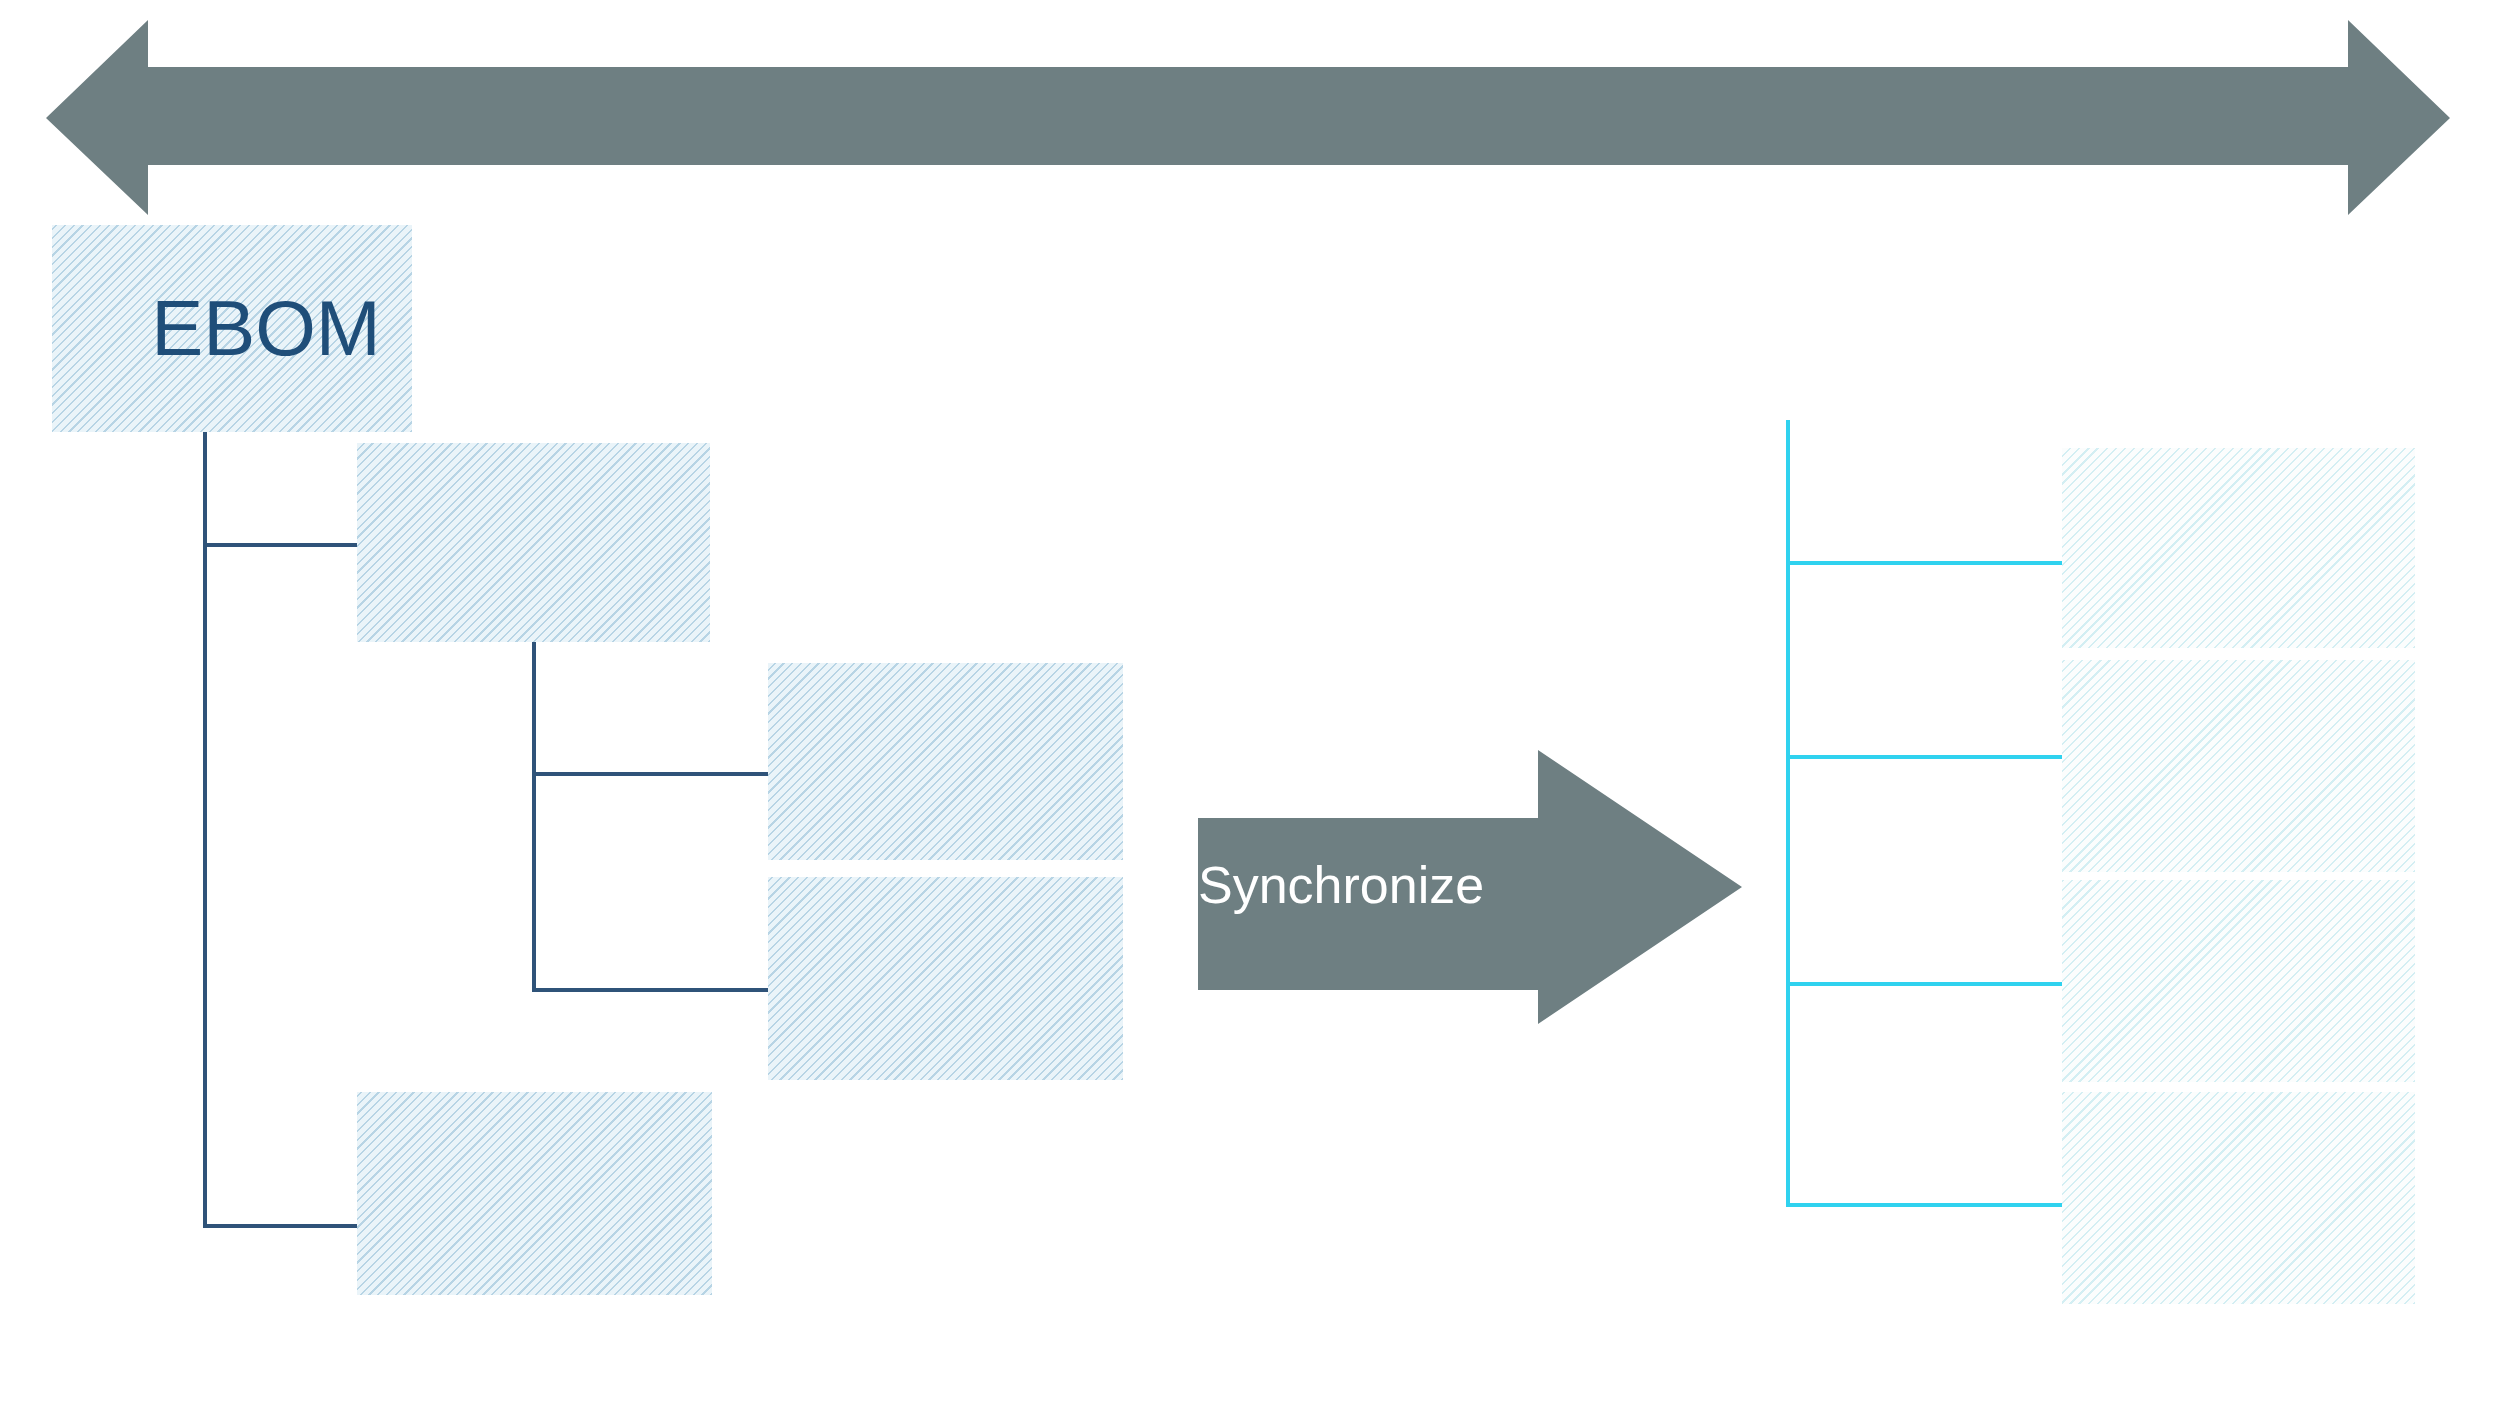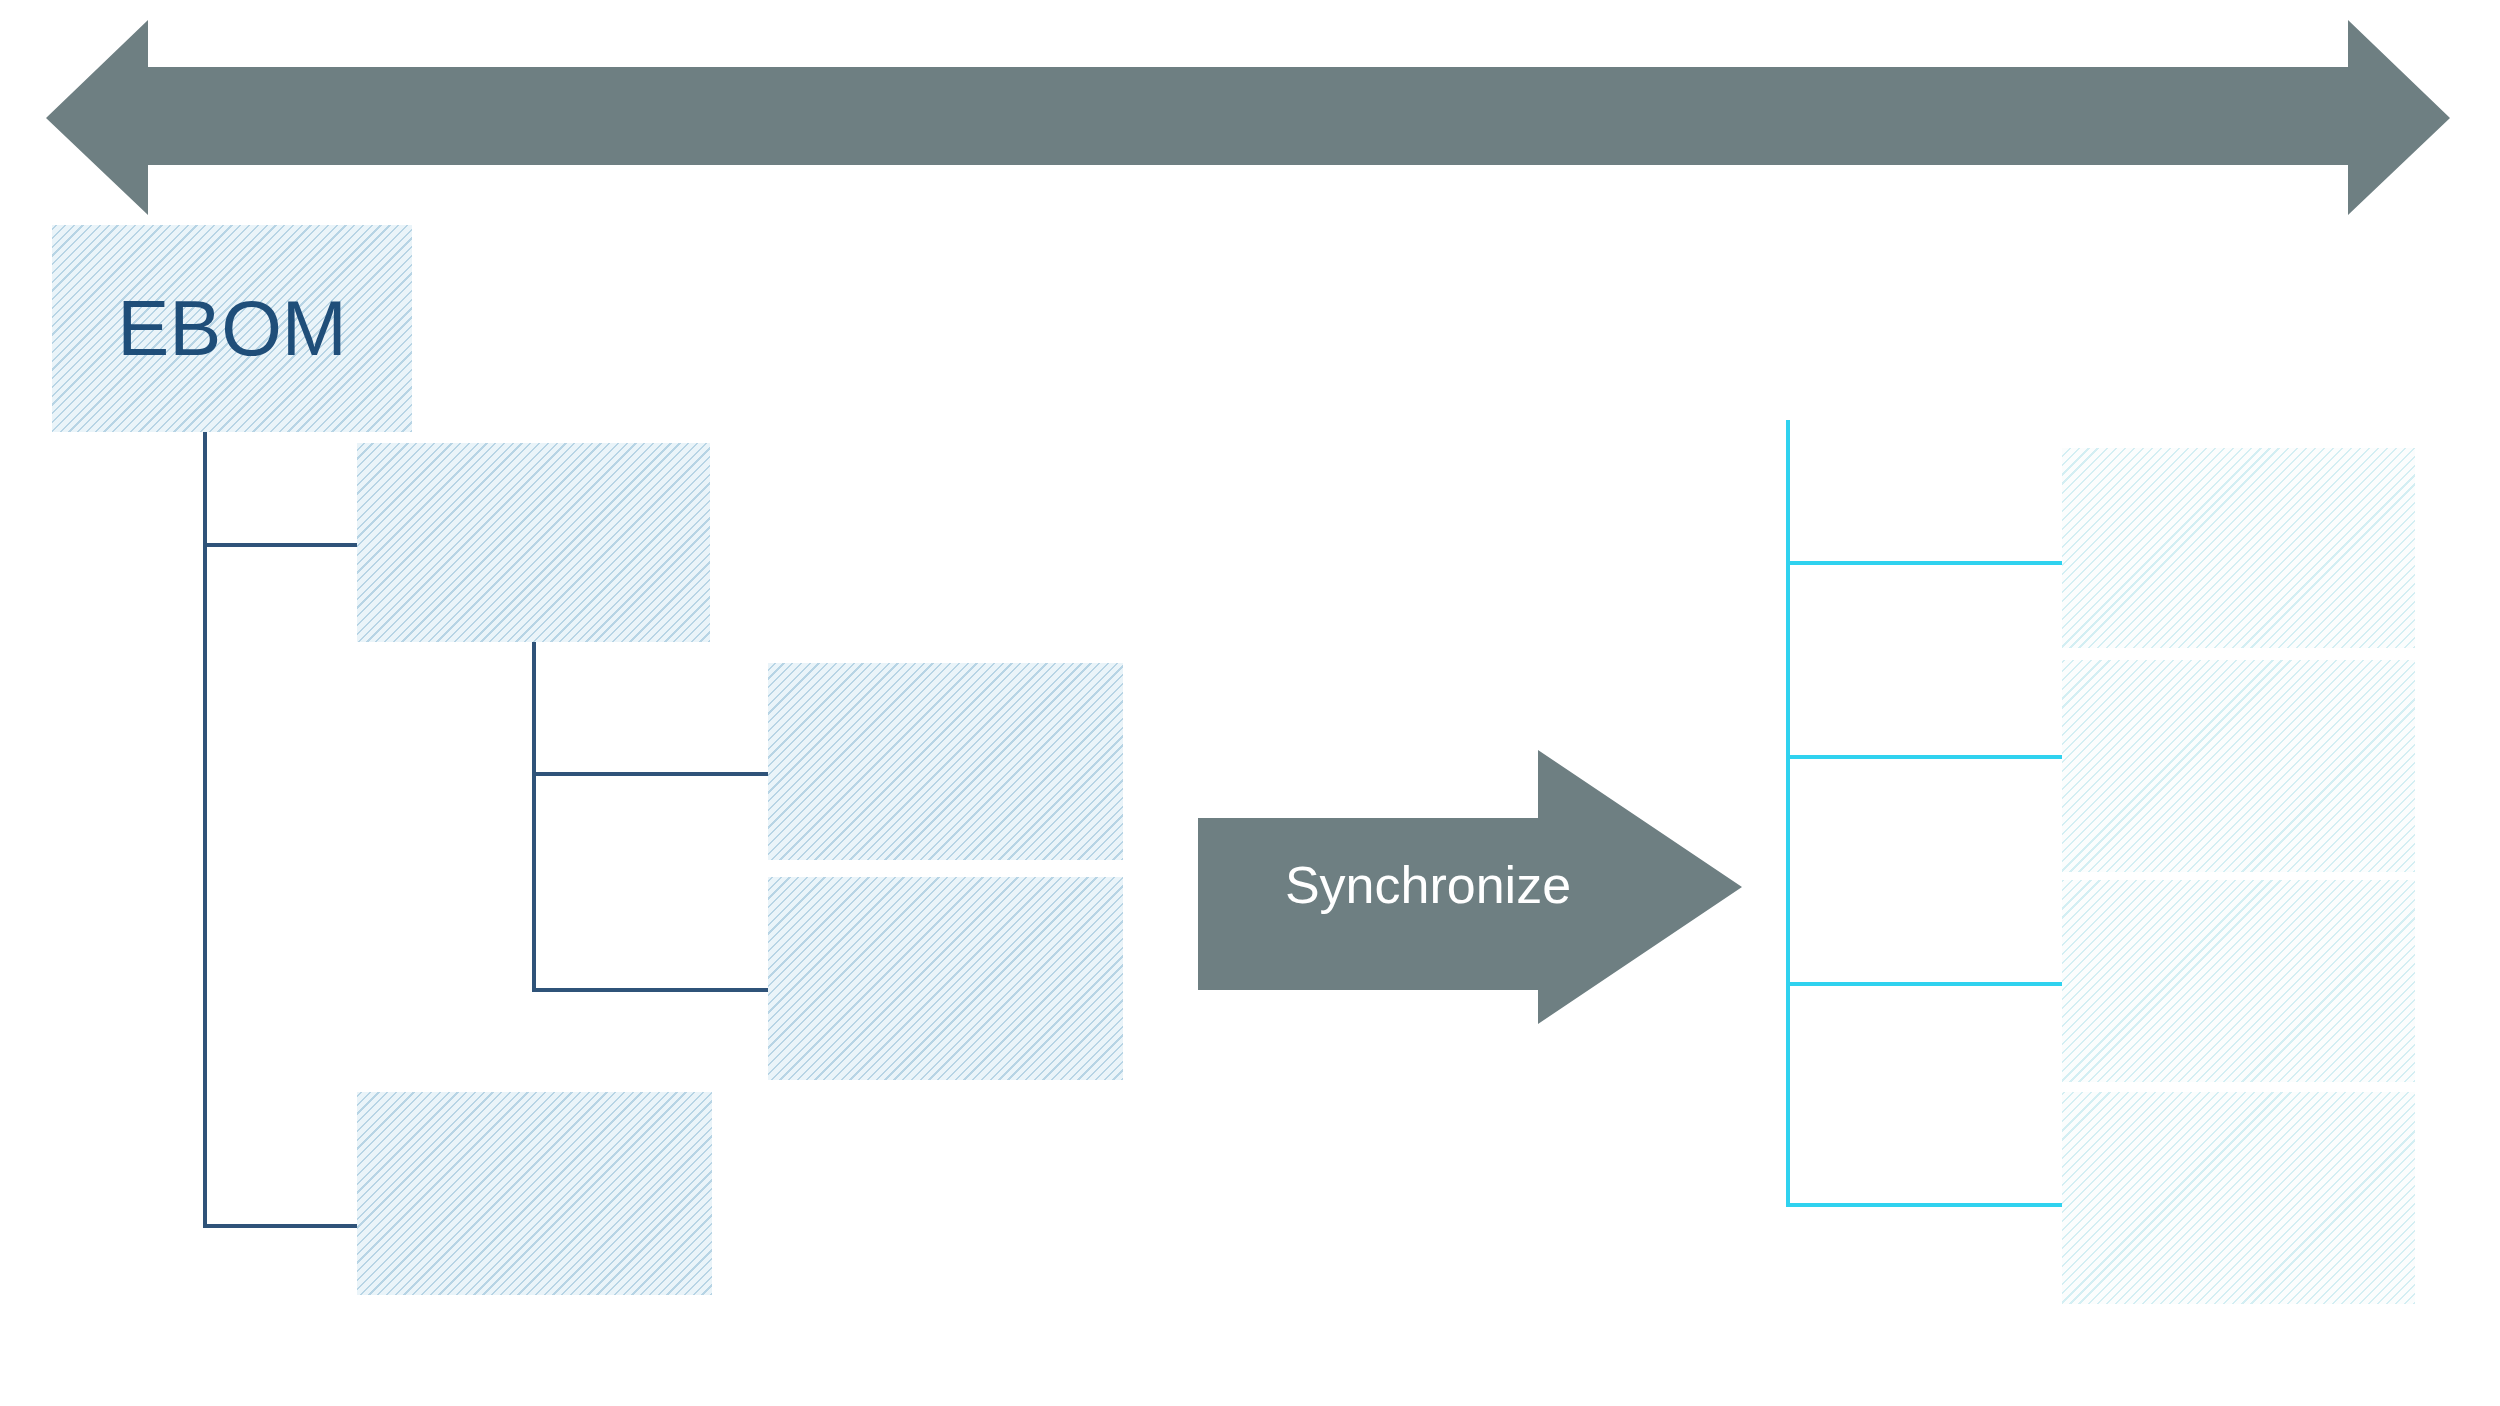--- a/index.html
+++ b/index.html
@@ -52,21 +52,21 @@
     width: 560px;
     height: 285px;
   }
   #sync-arrow-label {
     position: absolute;
     left: 1198px;
     top: 840px;
     width: 460px;
     height: 90px;
     line-height: 90px;
-    text-align: center;
+    text-align: left;
     color: #ffffff;
     font-size: 52px;
     font-family: "Liberation Sans", sans-serif;
     font-weight: 400;
     white-space: nowrap;
     pointer-events: none;
   }
 
   
   .node-box {
@@ -104,21 +104,21 @@
     height: 100%;
     display: flex;
     align-items: center;
     justify-content: center;
     font-size: 78px;
     font-family: "Liberation Sans", sans-serif;
     font-weight: 400;
     white-space: nowrap;
     pointer-events: none;
   }
-  .label-ebom { color: #1f4e79; }
+  .label-ebom { color: #1f4e79; padding-left: 34px; }
   .label-mbom { color: #2cb2ce; }
 
   
   .conn {
     position: absolute;
     background: #2f5379;
   }
   .conn-cyan {
     position: absolute;
     background: #2fd2ef;

